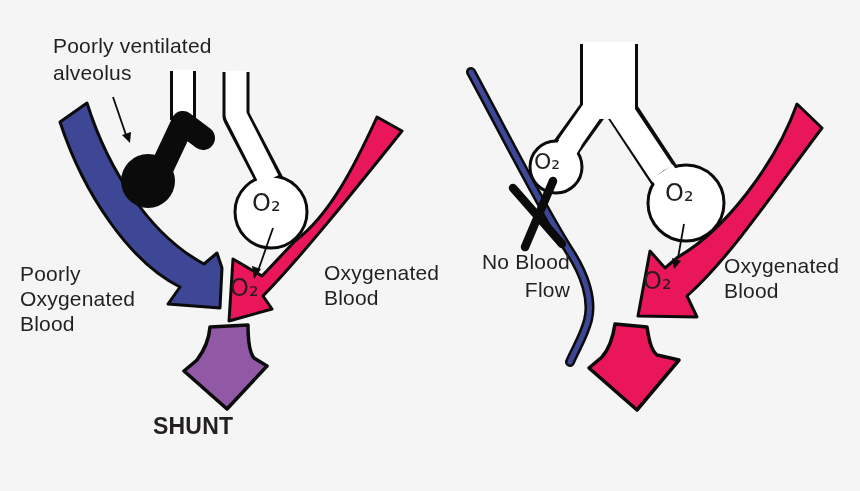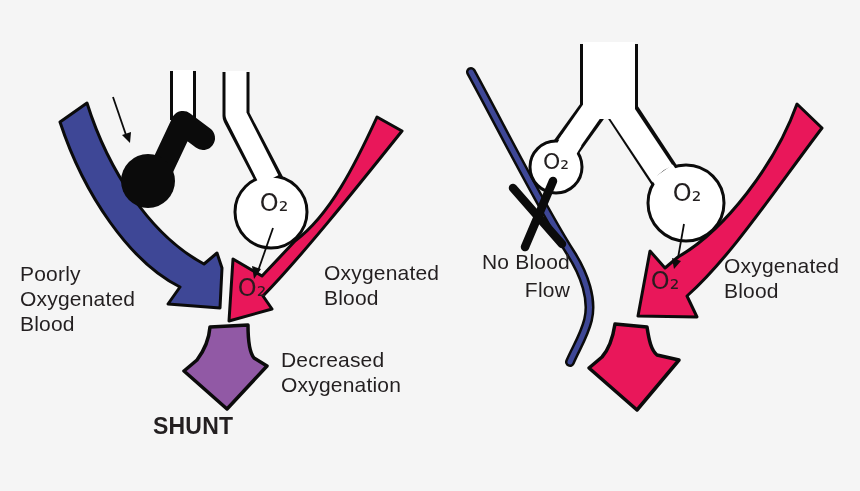--- a/index.html
+++ b/index.html
@@ -18,21 +18,21 @@
     font-size:21px;
     line-height:25px;
     letter-spacing:0.2px;
   }
   .lbl.center{text-align:left;}
   .lbl.right{text-align:right;}
   .lbl.bold{font-weight:bold;font-size:23px;}
   .o2{
     position:absolute;
     width:44px;
-    text-align:center;
+    text-align:left;
     color:#231f20;
     font-size:24px;
     line-height:24px;
     font-family:"DejaVu Sans","Liberation Sans",sans-serif;
   }
   .o2.dark{color:#2a1b1f;}
   .o2.small{font-size:22px;}
   
   #lbl-poorly-ventilated{left:53px;top:32px;width:180px;line-height:27px;}
   #lbl-poorly-oxygenated{left:20px;top:261px;width:152px;}
@@ -109,30 +109,30 @@
                L697,317 L687,296 C730,258 775,190 822,128 Z" stroke="#0b0b0b" stroke-width="3" stroke-linejoin="round" fill="#e9175a"></path>
 
       <path d="M615,324 L647,327 C649,340 651,350 657,355 L679,360 L637,410
                L589,368 L602,357 C609,349 613,337 615,324 Z" stroke="#0b0b0b" stroke-width="3.5" stroke-linejoin="round" fill="#e9175a"></path>
 
       <path d="M684,224 L678,258" stroke="#0b0b0b" stroke-width="1.8" fill="none"></path>
       <polygon points="674,269 681,261 672,258" fill="#0b0b0b"></polygon>
     </g>
   </svg>
 
+  <div class="lbl" id="lbl-poorly-ventilated">Poorly ventilated
+alveolus</div>
 
   <div class="lbl center" id="lbl-poorly-oxygenated">Poorly
 Oxygenated
 Blood</div>
 
   <div class="lbl" id="lbl-oxy-left">Oxygenated
 Blood</div>
 
-  <div class="lbl" id="lbl-decreased">Decreased
-Oxygenation</div>
 
   <div class="lbl right" id="lbl-no-flow">No Blood
 Flow</div>
 
   <div class="lbl center bold" id="lbl-shunt">SHUNT</div>
 
   <div class="lbl" id="lbl-oxy-right">Oxygenated
 Blood</div>
 
 

